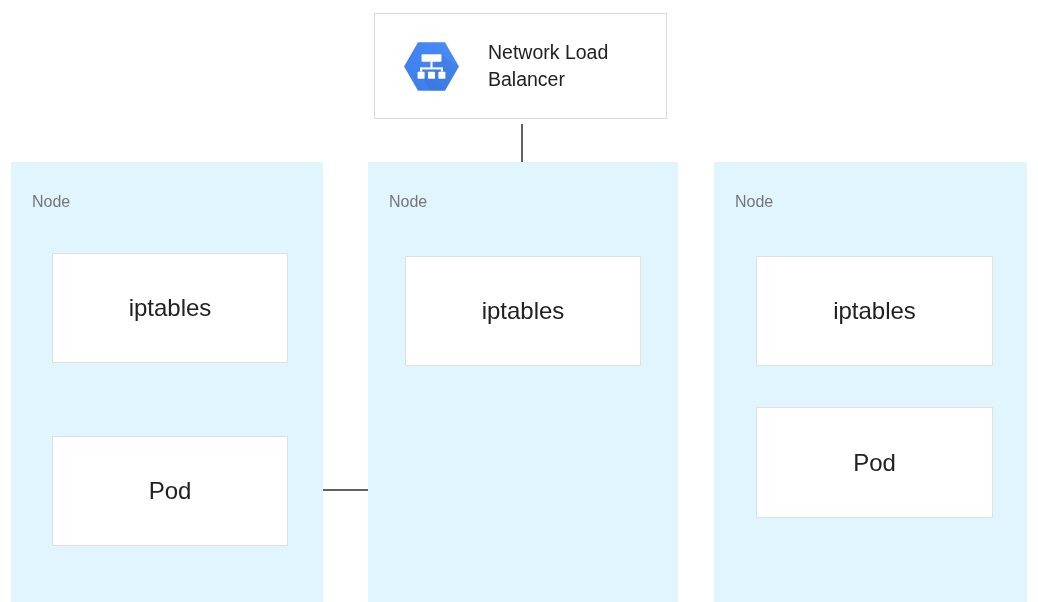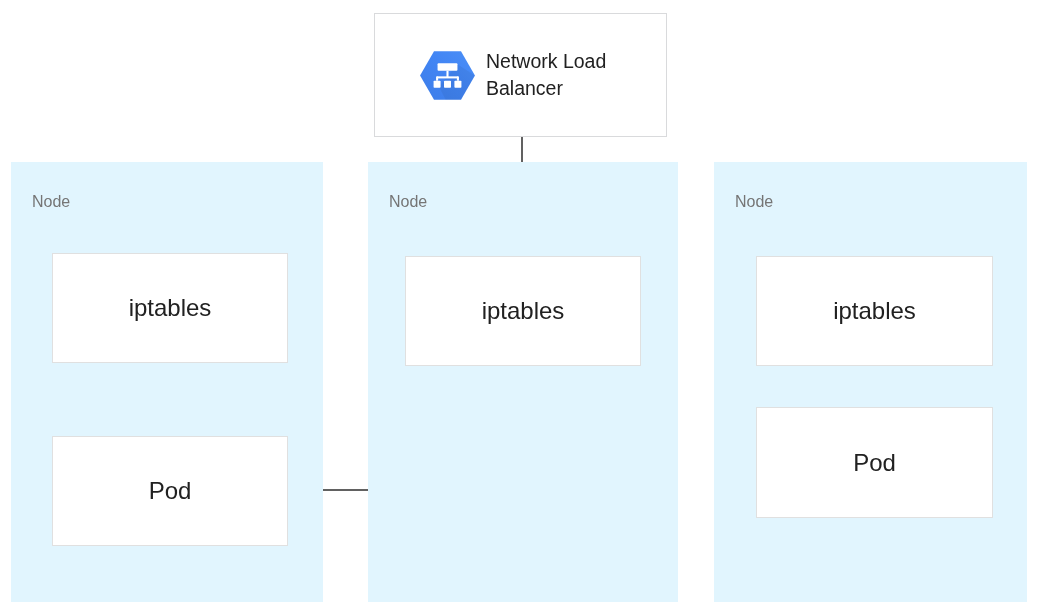--- a/index.html
+++ b/index.html
@@ -17,25 +17,25 @@
   body{font-family:"Liberation Sans","DejaVu Sans",sans-serif;}
   .canvas{
     position:relative;
     width:1038px;height:602px;
     background:#ffffff;
     overflow:hidden;
   }
   
   .nlb-box{
     position:absolute;left:374px;top:13px;
-    width:293px;height:124px;
+    width:293px;height:106px;
     background:var(--box-bg);
     border:1px solid var(--nlb-border);
     display:flex;align-items:center;
-    padding-left:44px;gap:10px;
+    padding-left:28px;gap:28px;
   }
   .hex-icon{width:57px;height:53px;flex:0 0 auto;display:block;}
   .nlb-label{
     font-size:19.5px;line-height:27px;
     color:var(--text-dark);
     width:158px;
   }
   
   .node{
     position:absolute;top:162px;height:466px;

